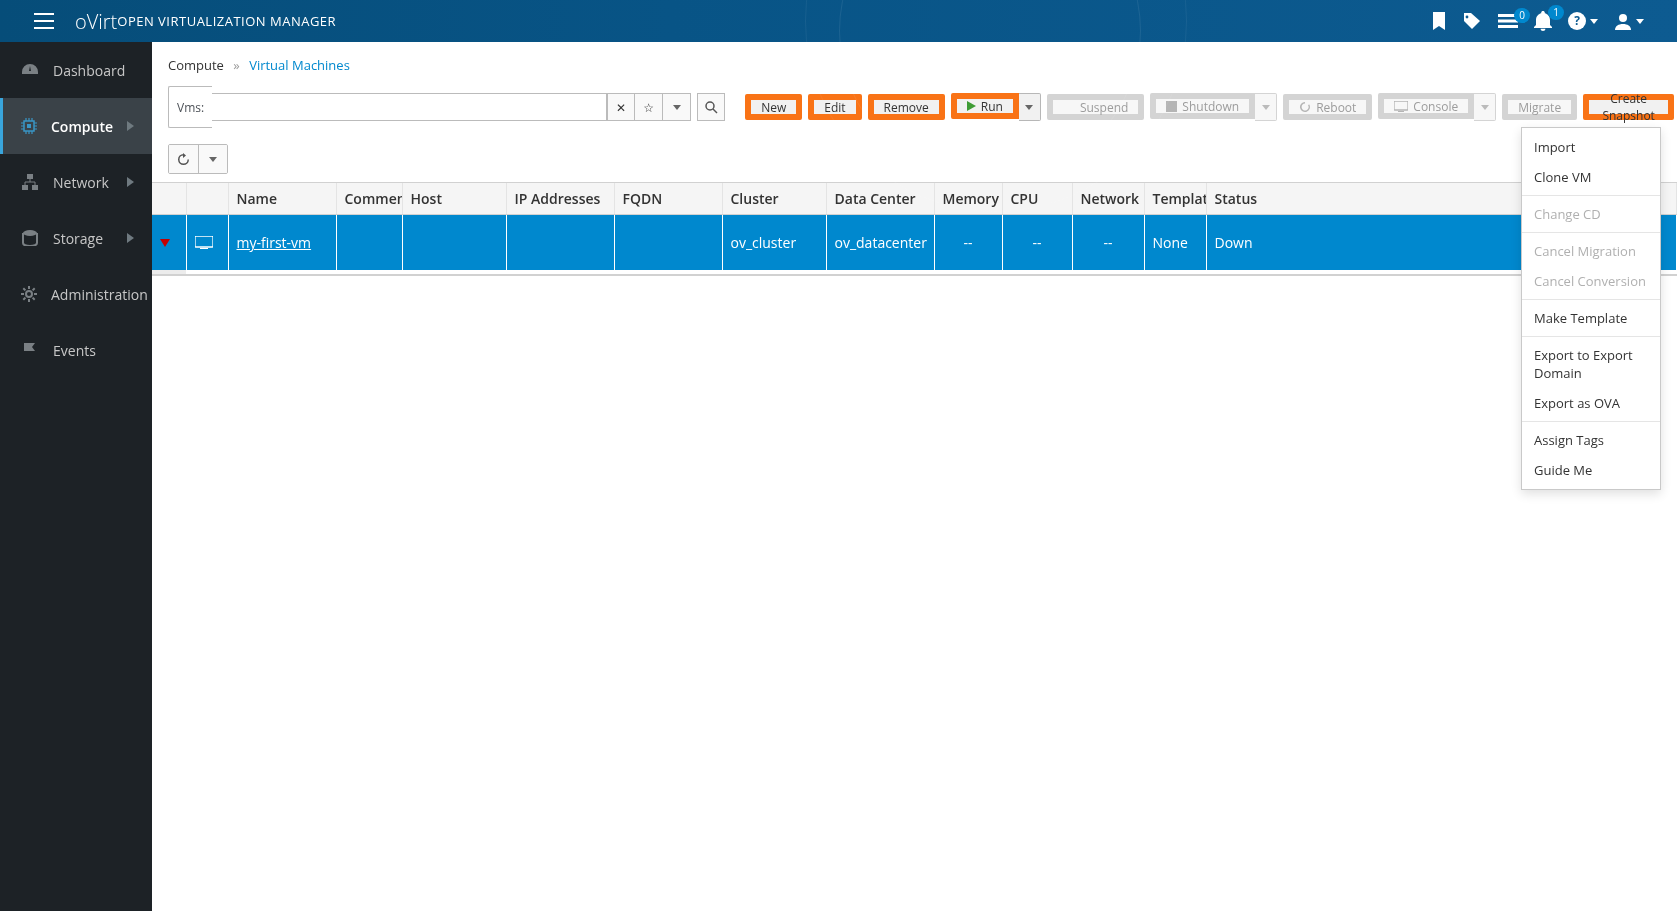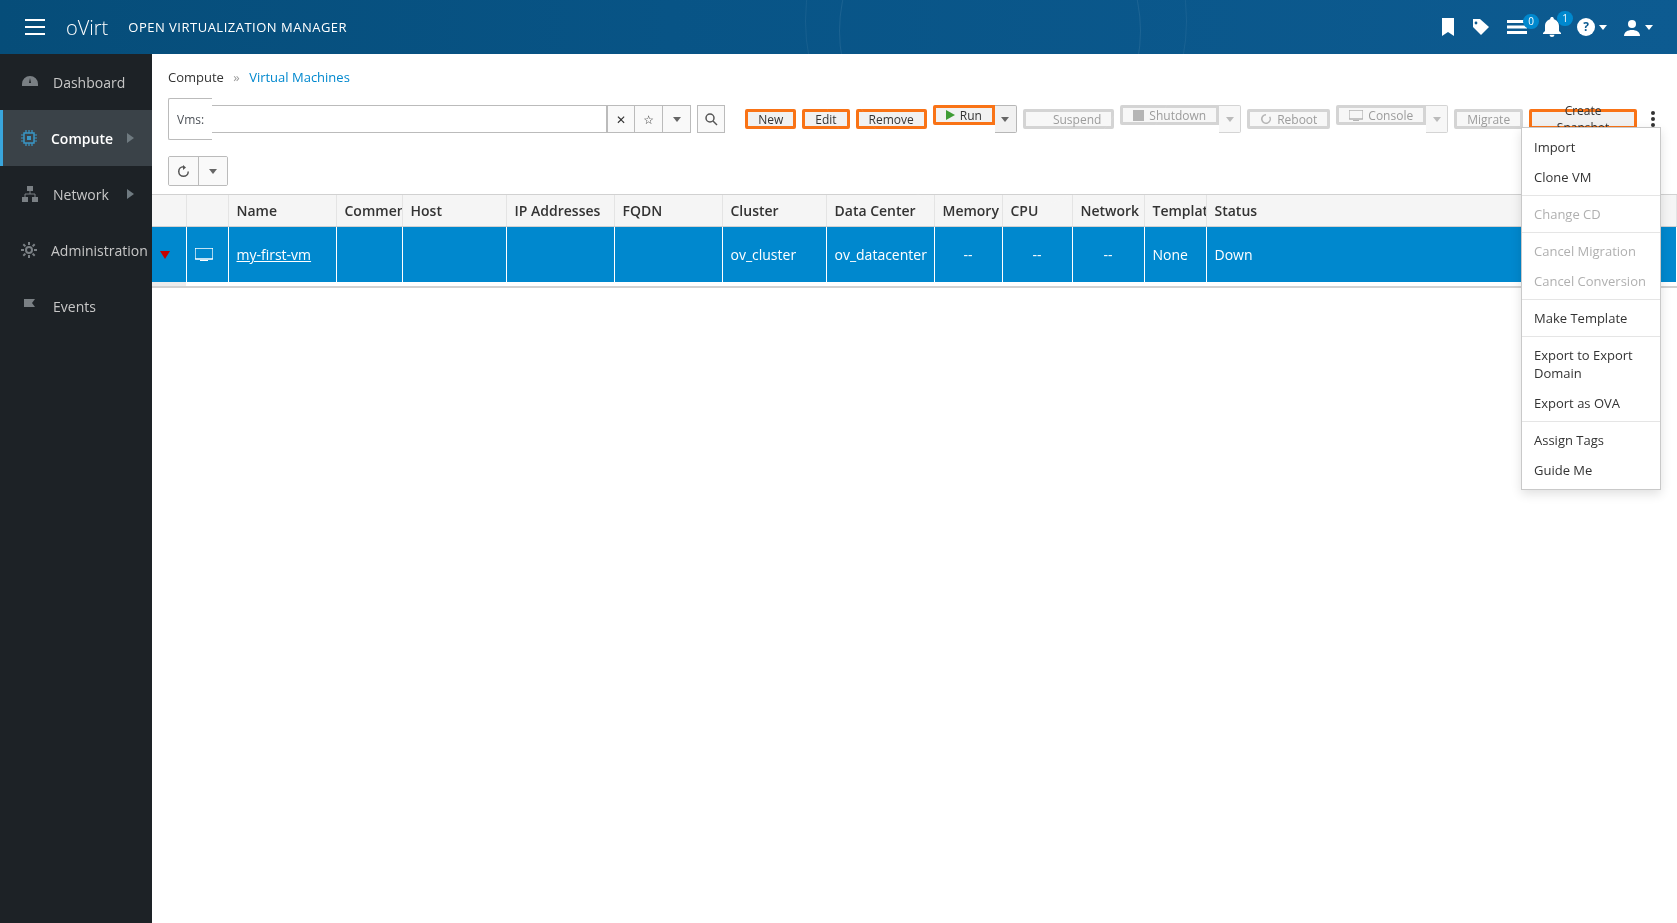--- a/index.html
+++ b/index.html
@@ -1,32 +1,32 @@
 <!DOCTYPE html>
 <html><head>
 <meta charset="utf-8">
 <style>
 * { box-sizing: border-box; margin: 0; padding: 0; font-family: "Open Sans", "Helvetica Neue", Arial, sans-serif; }
 html, body { width: 100%; height: 100%; background: #fff; overflow: hidden; }
 
 
 .topbar {
-  height: 54px;
+  height: 42px;
   background: #004b78;
   background: linear-gradient(to right,#064d79 0%,#085486 40%,#0d5b91 100%);
   display: flex;
   align-items: center;
   color: #fff;
-  padding: 0 16px;
+  padding: 0 25px;
   position: relative;
 }
 .topbar .hamburger { width:38px; display:flex; justify-content:center; cursor:pointer; }
 .topbar .brand { margin-left: 12px; font-size: 20px; letter-spacing: 0; font-weight:300; }
 .topbar .brand .o { font-weight:300; font-style: normal; }
-.topbar .appname { margin-left: 20px; font-size: 13px; letter-spacing: 0.5px; font-weight:400; }
+.topbar .appname { font-size: 13px; letter-spacing: 0.5px; font-weight:400; }
 .topbar .spacer { flex:1; }
 .topbar .right-icons { display:flex; align-items:center; gap: 16px; margin-right:8px; }
 .icon-btn { position:relative; cursor:pointer; display:flex; align-items:center; color:#fff; }
 .icon-btn svg { display:block; }
 .badge { position:absolute; top:-6px; right:-12px; background:#0088ce; color:#fff; border-radius:8px; font-size:10px; padding:1px 5px; min-width:10px; text-align:center; line-height:13px;}
 .caret-dn { margin-left:4px; }
 
 
 .topbar::before{
   content:""; position:absolute; top:-120px; left:50%; width:300px; height:300px; border:1px solid rgba(255,255,255,.08); border-radius:50%;
@@ -58,21 +58,21 @@
 .toolbar-row { display:flex; align-items:center; padding: 0 16px 10px; gap:10px; }
 .search-group { display:flex; align-items:center; }
 .search-label{ font-size:12px; color:#4d5258; background:#fff; border:1px solid #bbb; border-right:none; border-radius:2px 0 0 2px; padding:5px 8px; height:42px; display:flex; align-items:center;}
 .search-input{ width:395px; height:28px; border:1px solid #bbb; border-left:none; font-size:12px; padding:4px 6px; outline:none;}
 .mini-btn{ height:28px; min-width:28px; border:1px solid #bbb; background:#f9f9f9; font-size:12px; color:#333; display:flex; align-items:center; justify-content:center; cursor:pointer;}
 .mini-btn + .mini-btn{ border-left:none; }
 .mini-sep{ width:6px; }
 .toolbar-spacer{ flex:1; }
 .action-group{ display:flex; gap:6px; align-items:center; }
 .btn{
-  height:20px; padding:0 10px; font-size:12px; border:3px solid #f97316; background:#f1f1f1; color:#333; border-radius:2px; display:flex; align-items:center; gap:5px; cursor:pointer;
+  height:26px; padding:0 10px; font-size:12px; border:6px solid #f97316; background:#f1f1f1; color:#333; border-radius:2px; display:flex; align-items:center; gap:5px; cursor:pointer;
 }
 .btn.disabled{ color:#9c9c9c; cursor:default; background:#f7f7f7; border-color:#d4d4d4;}
 .btn.disabled svg path, .btn.disabled svg polygon{ fill:#b5b5b5; }
 .split{ display:flex; }
 .split .btn{ border-radius:2px 0 0 2px;}
 .split .caret-btn{ height:28px; width:22px; border:1px solid #b7b7b7; border-left:none; background:#f1f1f1; display:flex; align-items:center; justify-content:center; border-radius:0 2px 2px 0; cursor:pointer;}
 .split.disabled .btn,.split.disabled .caret-btn{ color:#9c9c9c; border-color:#d4d4d4; background:#f7f7f7; cursor:default;}
 .kebab{ width:18px; height:28px; display:flex; align-items:center; justify-content:center; cursor:pointer; margin-left:2px;}
 
 
@@ -189,20 +189,34 @@
     <div class="item">
       <span class="sicon">
           <svg width="16" height="16" viewBox="0 0 16 16">
             <rect x="5" y="0" width="6" height="5" fill="#8b9195"></rect>
             <rect x="0" y="11" width="6" height="5" fill="#8b9195"></rect>
             <rect x="10" y="11" width="6" height="5" fill="#8b9195"></rect>
             <path d="M8 5v3M3 11V8h10v3" stroke="#8b9195" fill="none"></path>
           </svg>
         </span>
       <span class="lbl">Network</span>
+      <span class="chev">
+          <svg width="7" height="10">
+            <path d="M0 0l7 5-7 5z" fill="#6f7a80"></path>
+          </svg>
+        </span>
+    </div>
+    <div class="item">
+      <span class="sicon">
+          <svg width="16" height="16" viewBox="0 0 16 16">
+            <ellipse cx="8" cy="3" rx="7" ry="3" fill="#8b9195"></ellipse>
+            <path d="M1 3v10c0 1.7 3.1 3 7 3s7-1.3 7-3V3" fill="none" stroke="#8b9195" stroke-width="2"></path>
+          </svg>
+        </span>
+      <span class="lbl">Storage</span>
       <span class="chev">
           <svg width="7" height="10">
             <path d="M0 0l7 5-7 5z" fill="#6f7a80"></path>
           </svg>
         </span>
     </div>
     <div class="item">
       <span class="sicon">
           <svg width="16" height="16" viewBox="0 0 16 16">
             <circle cx="8" cy="8" r="3" fill="none" stroke="#8b9195" stroke-width="2"></circle>

